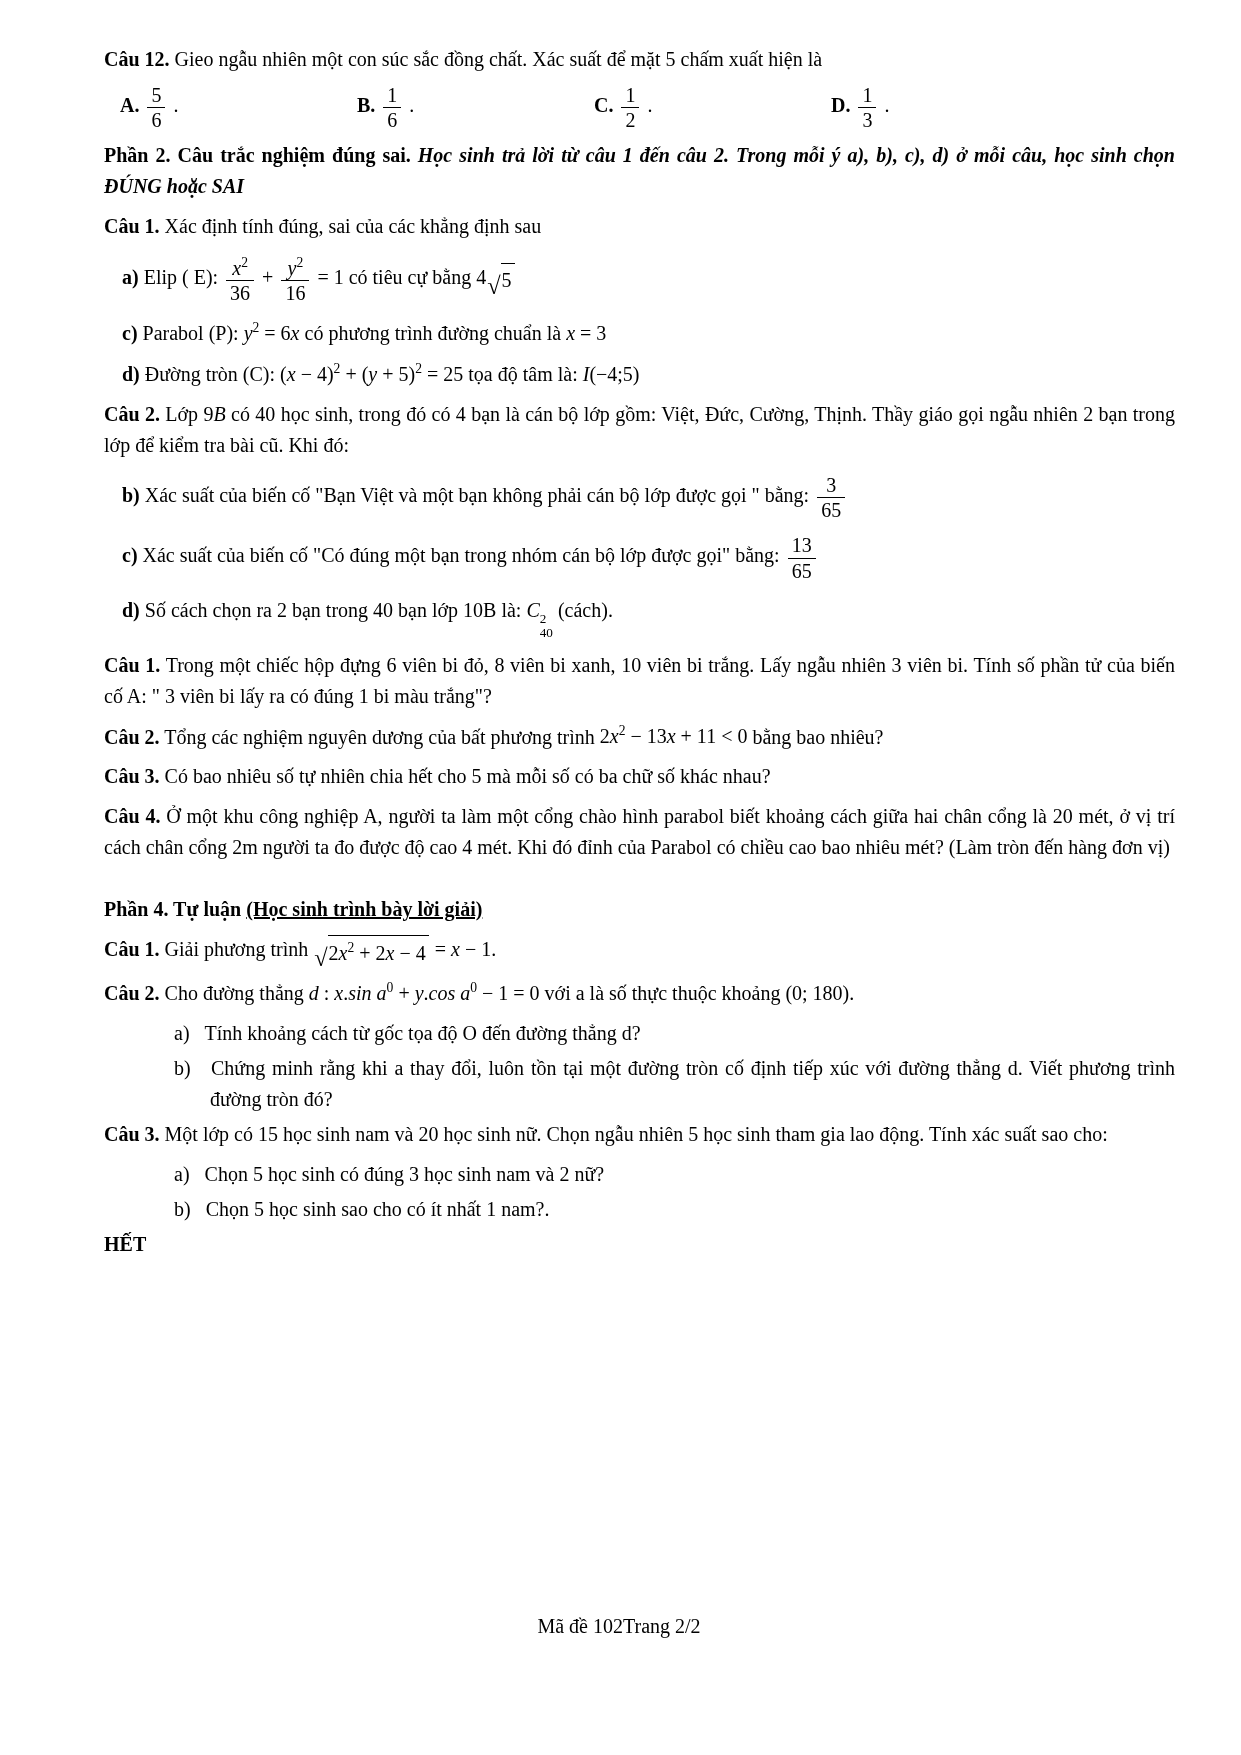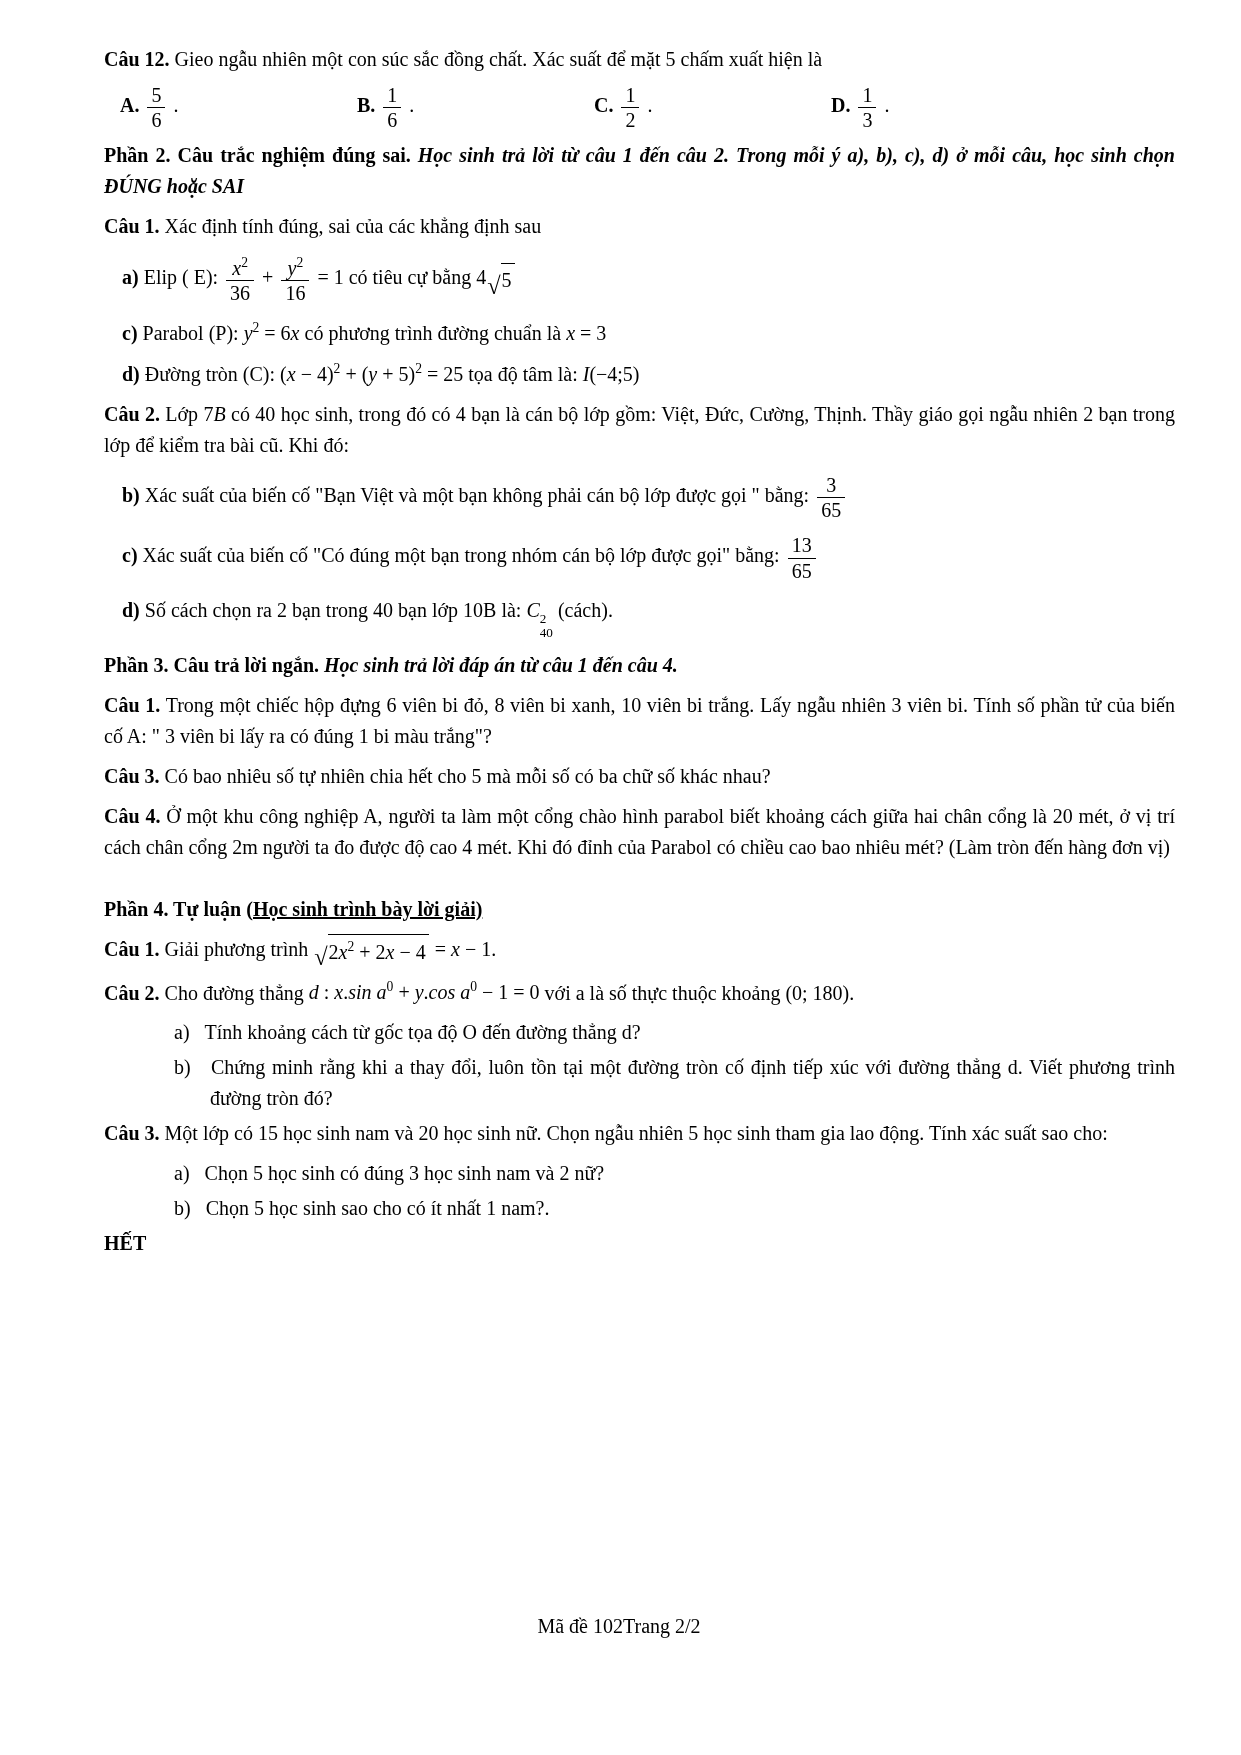--- a/index.html
+++ b/index.html
@@ -67,35 +67,35 @@
             <span class="den"><span>36</span></span>
           </span><span> + </span><span class="frac">
             <span class="num"><span class="mi">y</span><sup>2</sup></span>
             <span class="den"><span>16</span></span>
           </span><span> = 1</span></span><span class=""> có tiêu cự bằng </span><span class="seg-math"><span>4</span><span class="sqrt">
             <span class="rad">√</span>
             <span class="srb"><span>5</span></span>
           </span></span></div>
       <div class="block ind1"><span class="b">c)</span><span class=""> Parabol (P):  </span><span class="seg-math"><span class="mi">y</span><sup>2</sup><span> = 6</span><span class="mi">x</span></span><span class=""> có phương trình đường chuẩn là </span><span class="seg-math"><span class="mi">x</span><span> = 3</span></span></div>
       <div class="block ind1"><span class="b">d)</span><span class=""> Đường tròn (C): </span><span class="seg-math"><span>(</span><span class="mi">x</span><span> − 4)</span><sup>2</sup><span> + (</span><span class="mi">y</span><span> + 5)</span><sup>2</sup><span> = 25</span></span><span class=""> tọa độ tâm là: </span><span class="seg-math"><span class="mi">I</span><span>(−4;5)</span></span></div>
-      <div class="block"><span class="b">Câu 2.</span><span class=""> Lớp 7</span><span class="seg-math"><span class="mi">B</span></span><span class=""> có 40 học sinh, trong đó có 4 bạn là cán bộ lớp gồm: Việt, Đức, Cường, Thịnh. Thầy giáo gọi ngẫu nhiên 2 bạn trong lớp để kiểm tra bài cũ. Khi đó:</span></div>
+      <div class="block"><span class="b">Câu 2.</span><span class=""> Lớp 9</span><span class="seg-math"><span class="mi">B</span></span><span class=""> có 40 học sinh, trong đó có 4 bạn là cán bộ lớp gồm: Việt, Đức, Cường, Thịnh. Thầy giáo gọi ngẫu nhiên 2 bạn trong lớp để kiểm tra bài cũ. Khi đó:</span></div>
       <div class="block ind1 lg"><span class="b">b)</span><span class=""> Xác suất của biến cố "Bạn Việt và một bạn không phải cán bộ lớp được gọi " bằng: </span><span class="seg-math"><span class="frac">
             <span class="num"><span>3</span></span>
             <span class="den"><span>65</span></span>
           </span></span></div>
       <div class="block ind1 lg"><span class="b">c)</span><span class=""> Xác suất của biến cố "Có đúng một bạn trong nhóm cán bộ lớp được gọi" bằng: </span><span class="seg-math"><span class="frac">
             <span class="num"><span>13</span></span>
             <span class="den"><span>65</span></span>
           </span></span></div>
       <div class="block ind1"><span class="b">d)</span><span class=""> Số cách chọn ra 2 bạn trong 40 bạn lớp 10B là: </span><span class="seg-math"><span class="mi">C</span><span class="ssk">
             <span>2</span>
             <span>40</span>
           </span></span><span class=""> (cách).</span></div>
-      <div class="block"><span class="b">Phần 3. Câu trả lời ngắn. </span><span class="bi">Học sinh trả lời đáp án từ câu 1 đến câu 4.</span></div>
       <div class="block"><span class="b">Câu 1.</span><span class=""> Trong một chiếc hộp đựng 6 viên bi đỏ, 8 viên bi xanh, 10 viên bi trắng. Lấy ngẫu nhiên 3 viên bi. Tính số phần tử của biến cố A: " 3 viên bi lấy ra có đúng 1 bi màu trắng"?</span></div>
+      <div class="block"><span class="b">Câu 2.</span><span class=""> Tổng các nghiệm nguyên dương của bất phương trình </span><span class="seg-math"><span>2</span><span class="mi">x</span><sup>2</sup><span> − 13</span><span class="mi">x</span><span> + 11 &lt; 0</span></span><span class=""> bằng bao nhiêu?</span></div>
       <div class="block"><span class="b">Câu 3.</span><span class=""> Có bao nhiêu số tự nhiên chia hết cho 5 mà mỗi số có ba chữ số khác nhau?</span></div>
       <div class="block"><span class="b">Câu 4.</span><span class=""> Ở một khu công nghiệp A, người ta làm một cổng chào hình parabol biết khoảng cách giữa hai chân cổng là 20 mét, ở vị trí cách chân cổng 2m người ta đo được độ cao 4 mét. Khi đó đỉnh của Parabol có chiều cao bao nhiêu mét? (Làm tròn đến hàng đơn vị)</span></div>
       <div style="height: 22px;"></div>
       <div class="block"><span class="b">Phần 4. Tự luận </span><span class="b u">(Học sinh trình bày lời giải)</span></div>
       <div class="block"><span class="b">Câu 1.</span><span class=""> Giải phương trình </span><span class="seg-math"><span class="sqrt">
             <span class="rad">√</span>
             <span class="srb"><span>2</span><span class="mi">x</span><sup>2</sup><span> + 2</span><span class="mi">x</span><span> − 4</span></span>
           </span><span> = </span><span class="mi">x</span><span> − 1</span></span><span class="">.</span></div>
       <div class="block"><span class="b">Câu 2.</span><span class=""> Cho đường thẳng </span><span class="seg-math"><span class="mi">d</span><span> : </span><span class="mi">x</span><span>.</span><span class="mi">sin</span><span> </span><span class="mi">a</span><sup>0</sup><span> + </span><span class="mi">y</span><span>.</span><span class="mi">cos</span><span> </span><span class="mi">a</span><sup>0</sup><span> − 1 = 0</span></span><span class=""> với a là số thực thuộc khoảng (0; 180).</span></div>
       <div class="block ind2"><span class="">a)&nbsp;&nbsp;&nbsp;Tính khoảng cách từ gốc tọa độ O đến đường thẳng d?</span></div>

